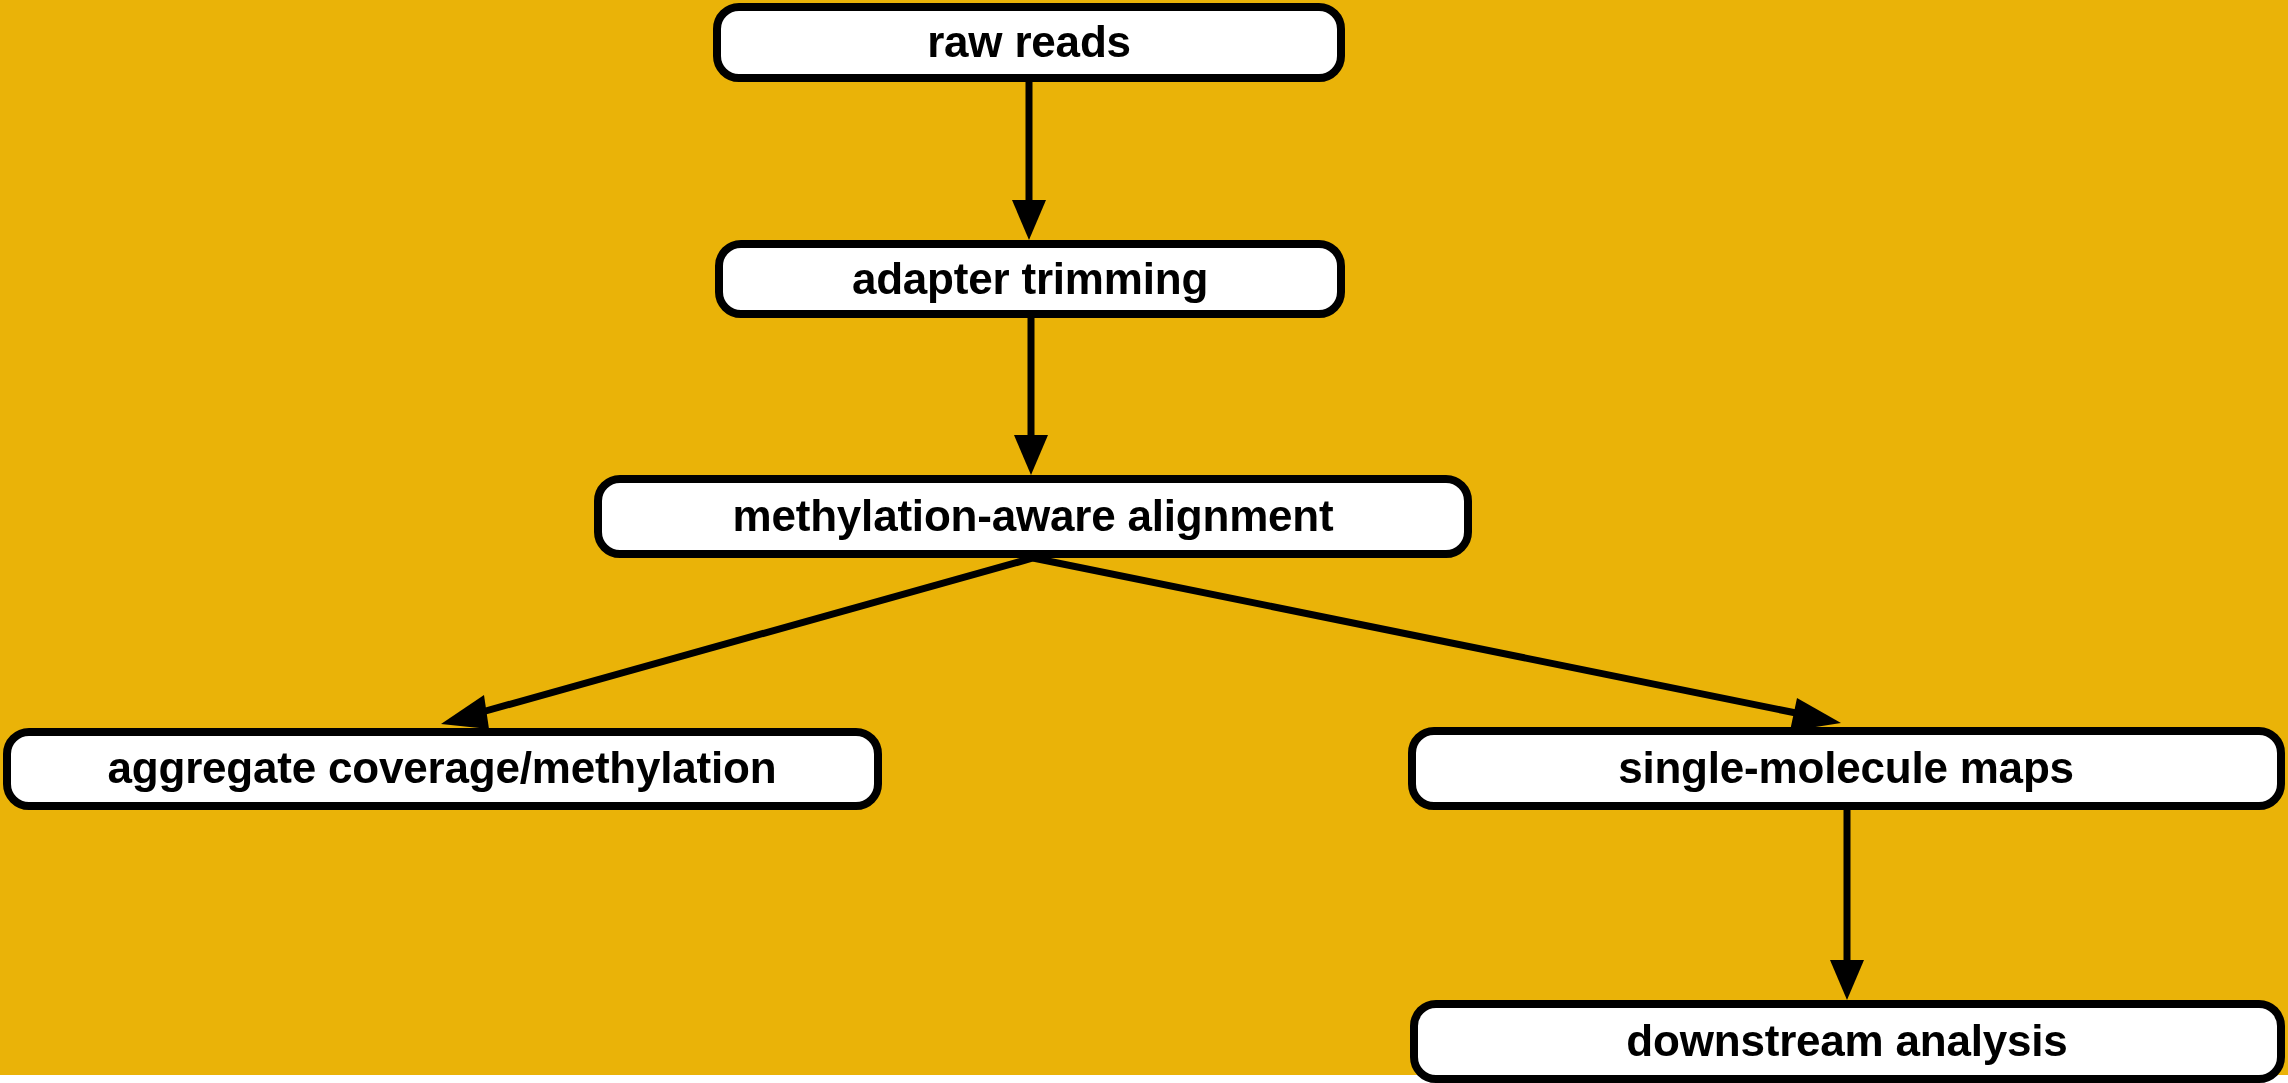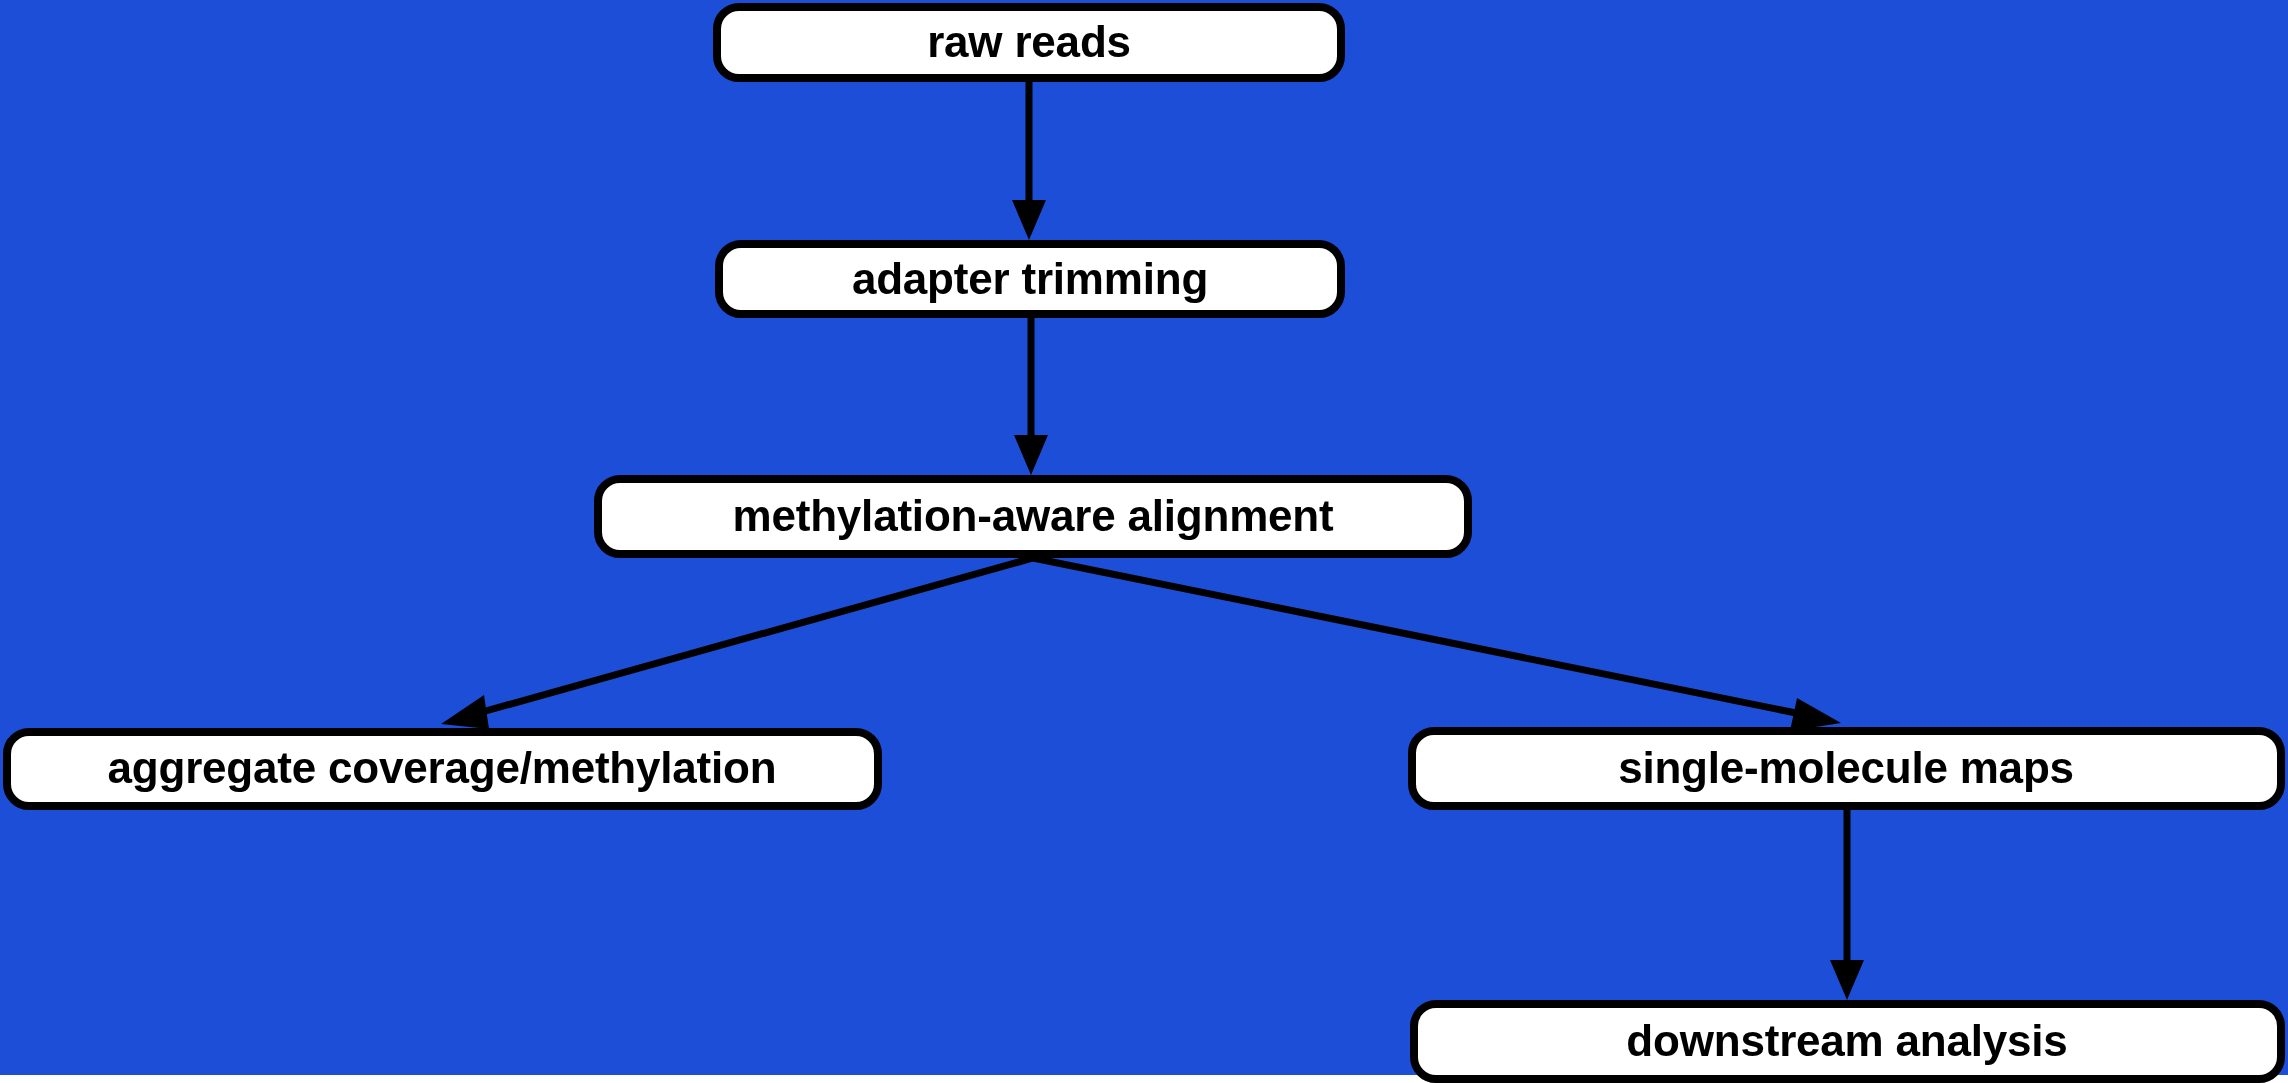--- a/index.html
+++ b/index.html
@@ -10,21 +10,21 @@
   body {
     width: 2288px;
     height: 1083px;
     overflow: hidden;
     font-family: "Liberation Sans", sans-serif;
   }
   #flowchart-root {
     position: relative;
     width: 2288px;
     height: 1075px;
-    background: #1d4ed8;
+    background: #eab308;
   }
   #flow-svg {
     position: absolute;
     top: 0;
     left: 0;
     width: 2288px;
     height: 1083px;
     display: block;
   }
   .node-box {

